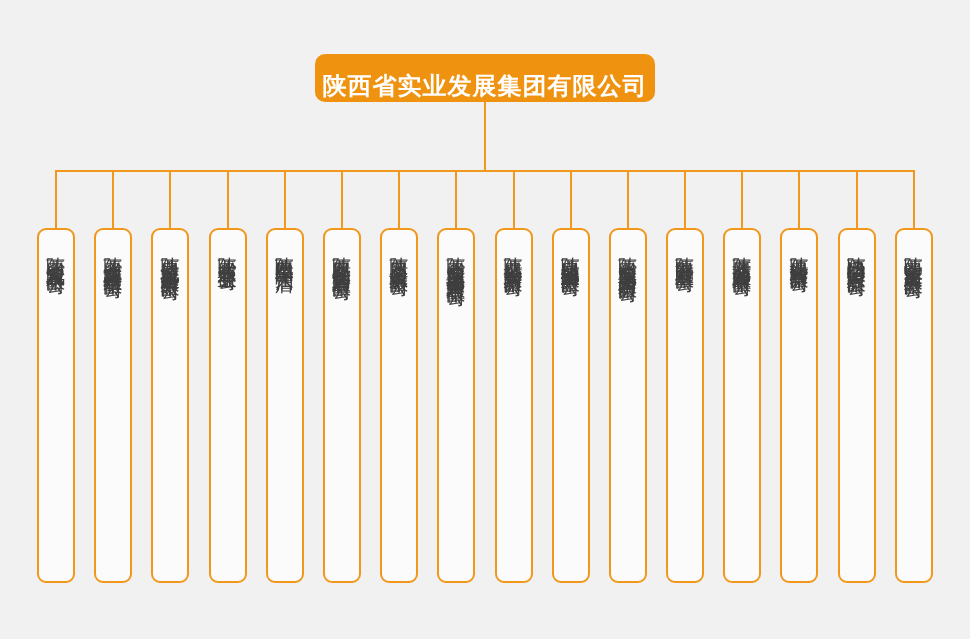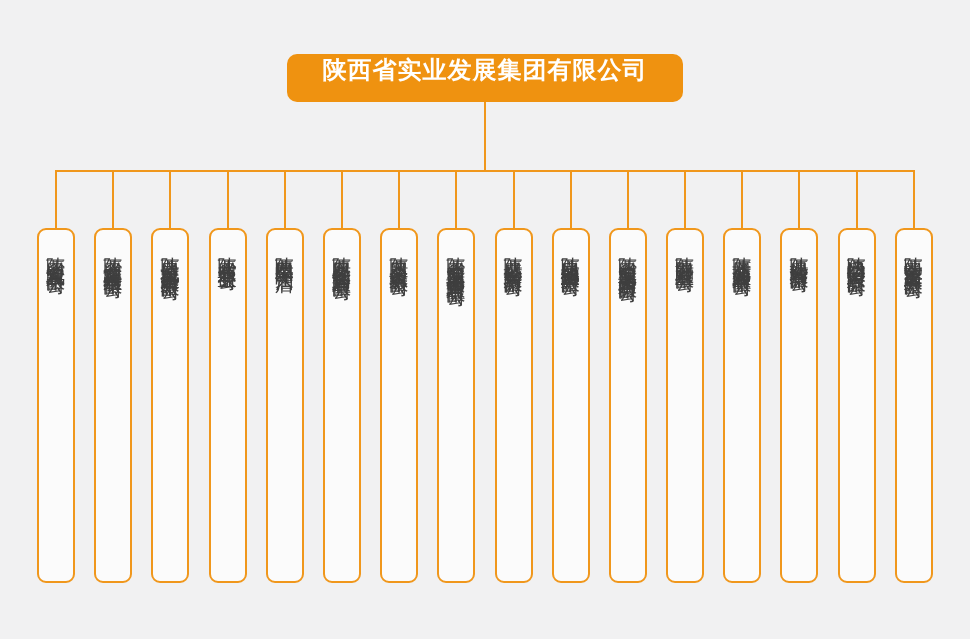--- a/index.html
+++ b/index.html
@@ -21,26 +21,26 @@
     background: var(--page_bg);
     overflow: hidden;
   }
 
   
   .root-node {
     position: absolute;
     top: 54px;
     left: 50%;
     transform: translateX(-50%);
-    width: 396px;
+    width: 340px;
     height: 48px;
     background: var(--accent);
     border-radius: 10px;
     display: flex;
-    align-items: flex-start;
+    align-items: flex-end;
     justify-content: center;
   }
   .root-node span {
     color: var(--root_text);
     font-size: 24px;
     font-weight: bold;
     letter-spacing: 1px;
     white-space: nowrap;
   }
 

